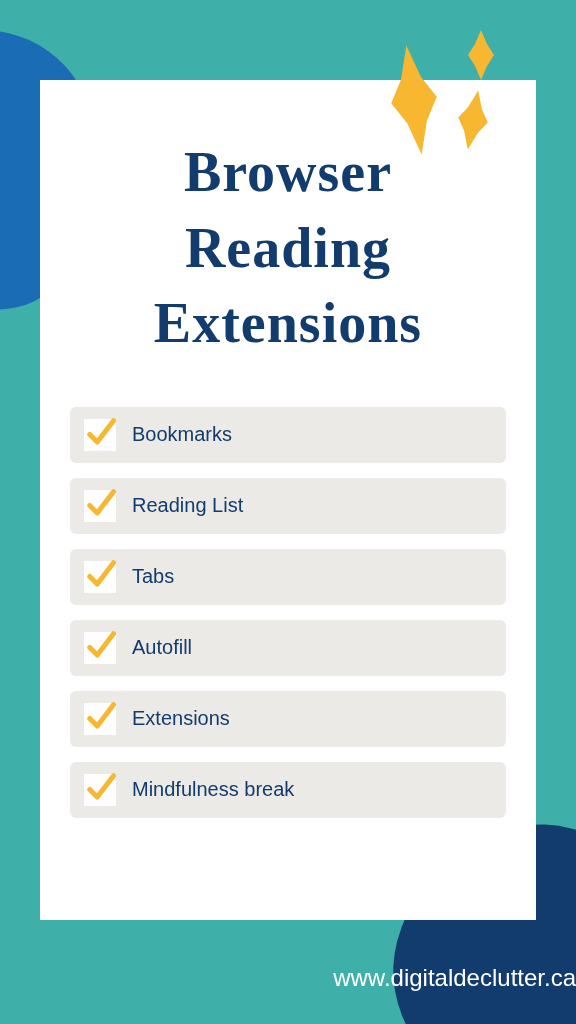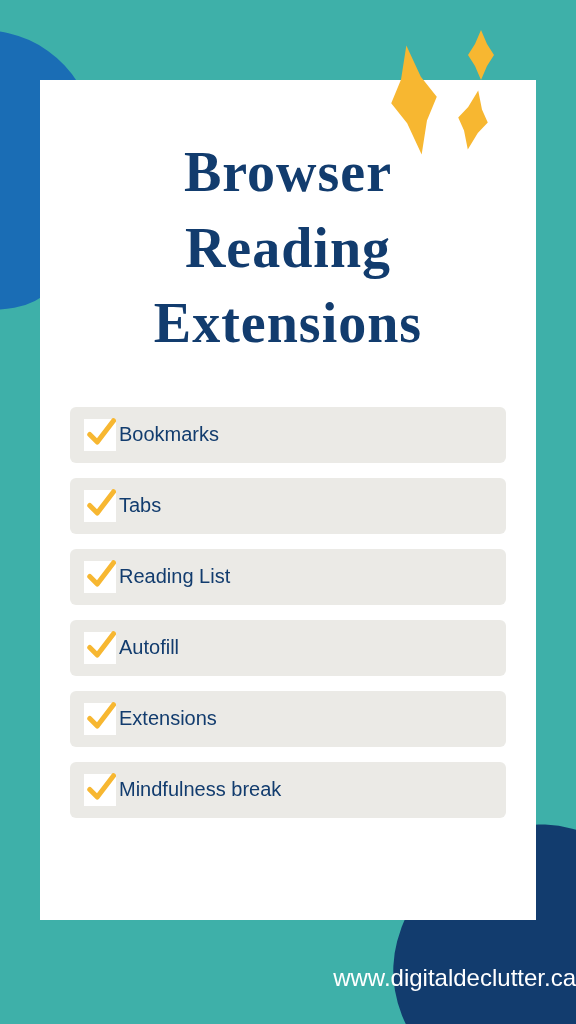--- a/index.html
+++ b/index.html
@@ -66,21 +66,21 @@
       display: flex;
       flex-direction: column;
       gap: 15px;
     }
     .check-item {
       background: #ebeae6;
       border-radius: 6px;
       padding: 12px 14px;
       display: flex;
       align-items: center;
-      gap: 3px;
+      gap: 16px;
     }
     .check-box {
       width: 32px;
       height: 32px;
       background: #ffffff;
       display: flex;
       align-items: center;
       justify-content: center;
       flex-shrink: 0;
     }
@@ -138,30 +138,30 @@
       </div>
       <span class="check-label">Bookmarks</span>
     </div>
 
     <div class="check-item">
       <div class="check-box">
         <svg viewBox="0 0 24 24">
             <path d="M3 14 L9 20 L22 3" stroke="#f7b731" stroke-width="4" fill="none" stroke-linecap="round" stroke-linejoin="round"></path>
           </svg>
       </div>
-      <span class="check-label">Tabs</span>
+      <span class="check-label">Reading List</span>
     </div>
 
     <div class="check-item">
       <div class="check-box">
         <svg viewBox="0 0 24 24">
             <path d="M3 14 L9 20 L22 3" stroke="#f7b731" stroke-width="4" fill="none" stroke-linecap="round" stroke-linejoin="round"></path>
           </svg>
       </div>
-      <span class="check-label">Reading List</span>
+      <span class="check-label">Tabs</span>
     </div>
 
     <div class="check-item">
       <div class="check-box">
         <svg viewBox="0 0 24 24">
             <path d="M3 14 L9 20 L22 3" stroke="#f7b731" stroke-width="4" fill="none" stroke-linecap="round" stroke-linejoin="round"></path>
           </svg>
       </div>
       <span class="check-label">Autofill</span>
     </div>

